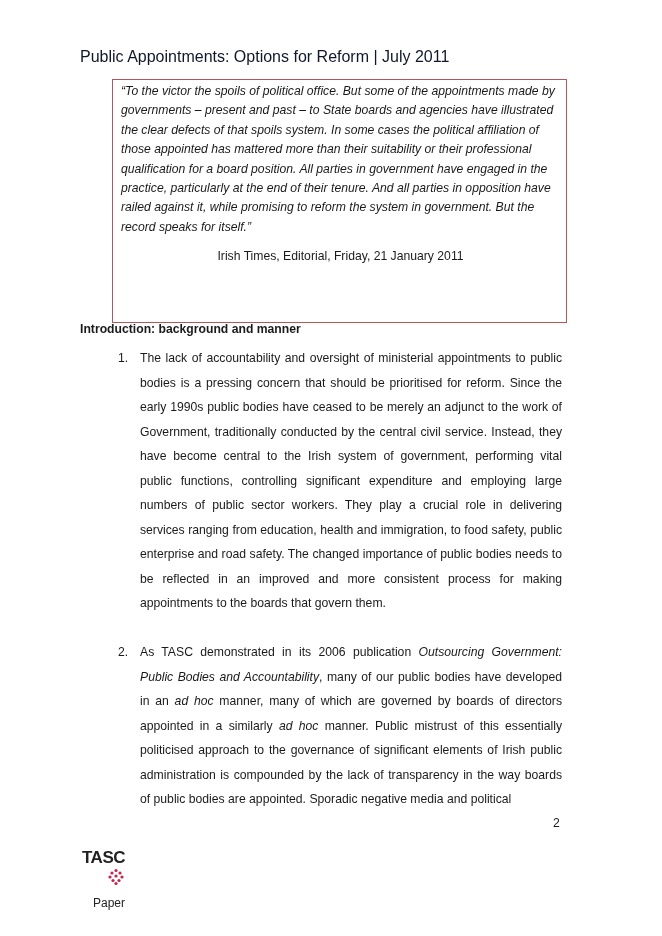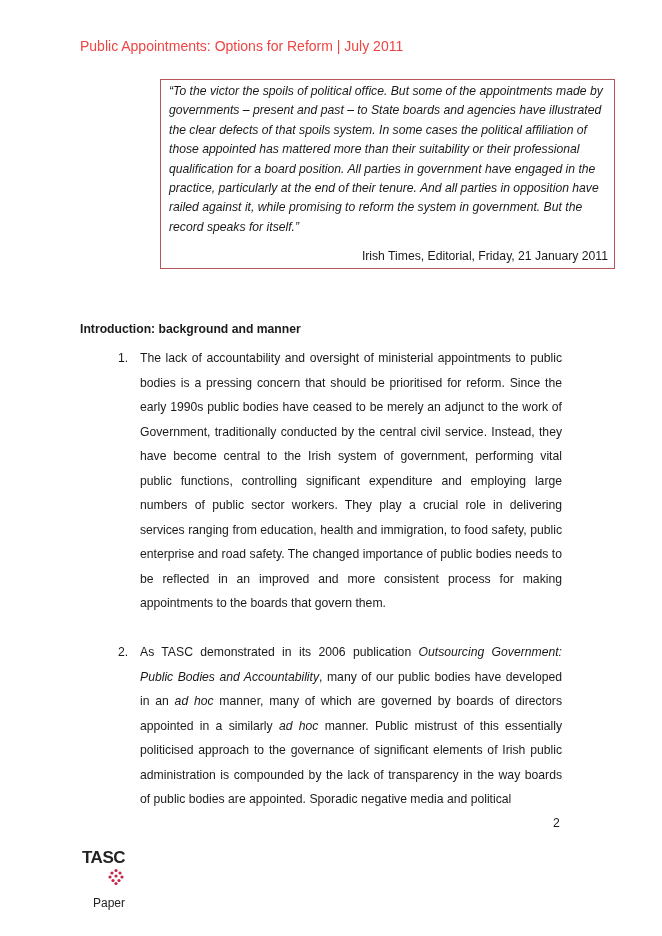--- a/index.html
+++ b/index.html
@@ -1,37 +1,36 @@
 <!DOCTYPE html>
 <html><head>
 <meta charset="utf-8">
 <style>
   html, body { margin: 0; padding: 0; background: #ffffff; }
   body {
     width: 662px; height: 936px; position: relative; overflow: hidden;
     font-family: "Liberation Sans", sans-serif; color: #1a1a1a;
   }
   .header {
-    position: absolute; left: 80px; top: 38px;
-    font-size: 14px; color: #ef4444;
+    position: absolute; left: 80px; top: 48px;
+    font-size: 16px; color: #0f172a;
   }
   .quote-box {
     position: absolute; left: 112px; top: 79px;
-    width: 455px; height: 190px;
+    width: 455px; height: 244px;
     border: 1px solid #b5565a;
     box-sizing: border-box;
     padding: 2px 6px 0 8px;
-    margin-left: 48px;
   }
   .quote-text {
     font-style: italic; font-size: 12.2px; line-height: 19.4px;
     margin: 0;
   }
   .quote-source {
-    text-align: right; font-size: 12.2px; margin-top: 12px;
+    text-align: center; font-size: 12.2px; margin-top: 12px;
   }
   .section-heading {
     position: absolute; left: 80px; top: 322px;
     font-weight: bold; font-size: 12.2px;
   }
   .list {
     position: absolute; left: 118px; width: 444px; margin: 0; padding: 0;
   }
   .list-item { display: flex; font-size: 12.2px; line-height: 24.5px; }
   .list-num { width: 22px; flex: none; }

